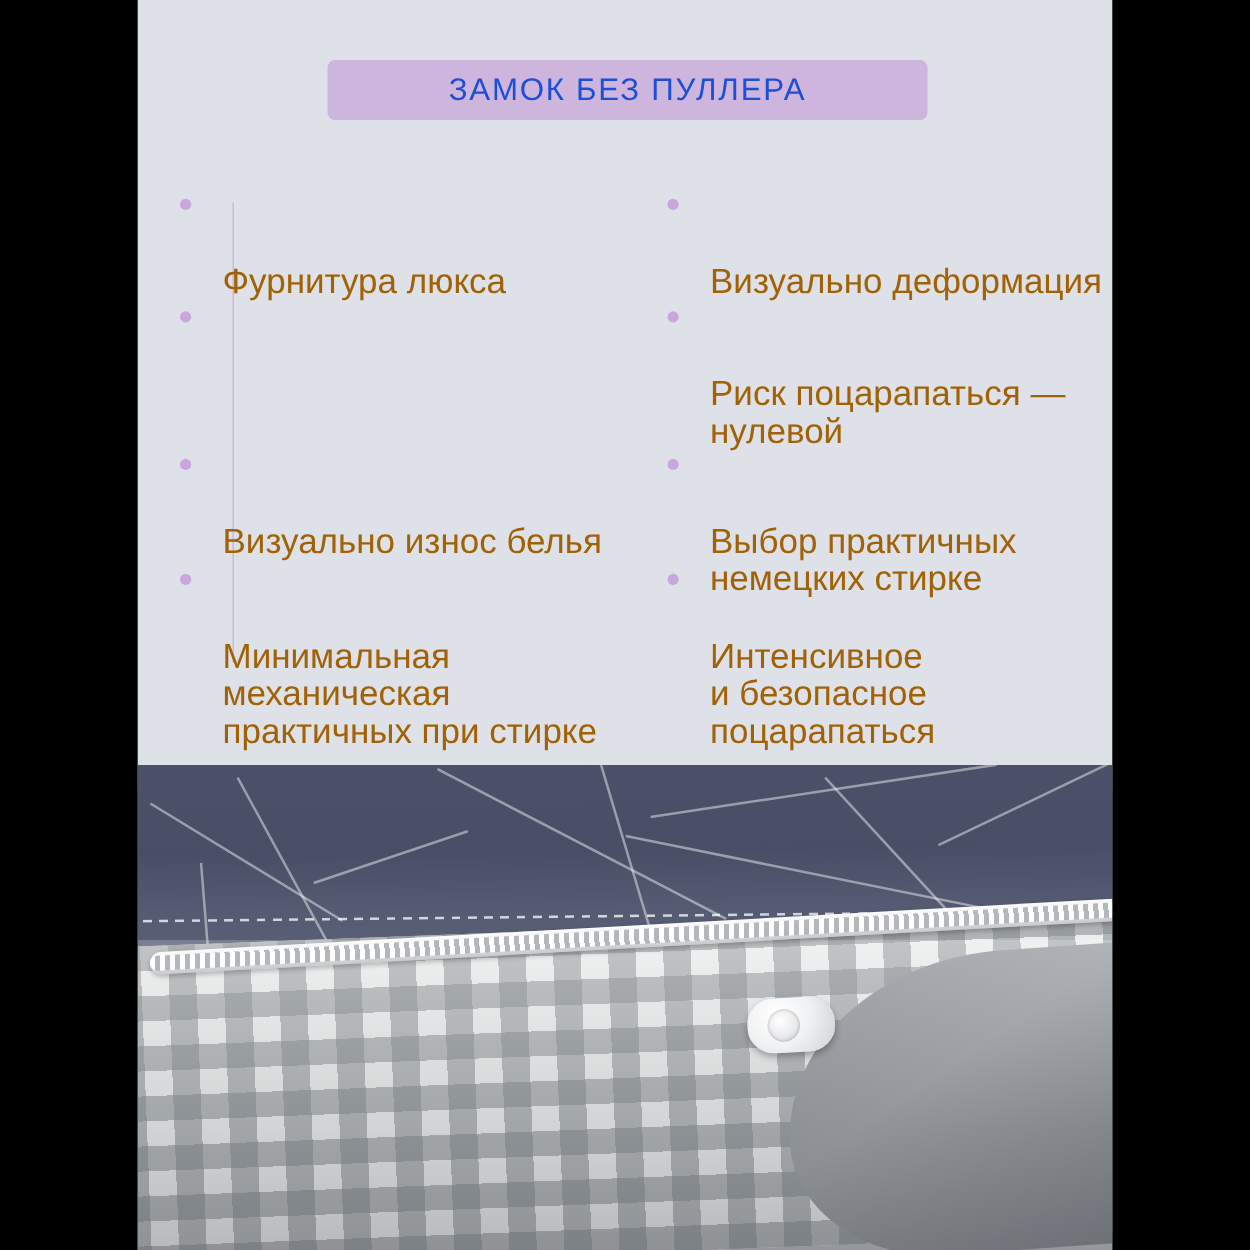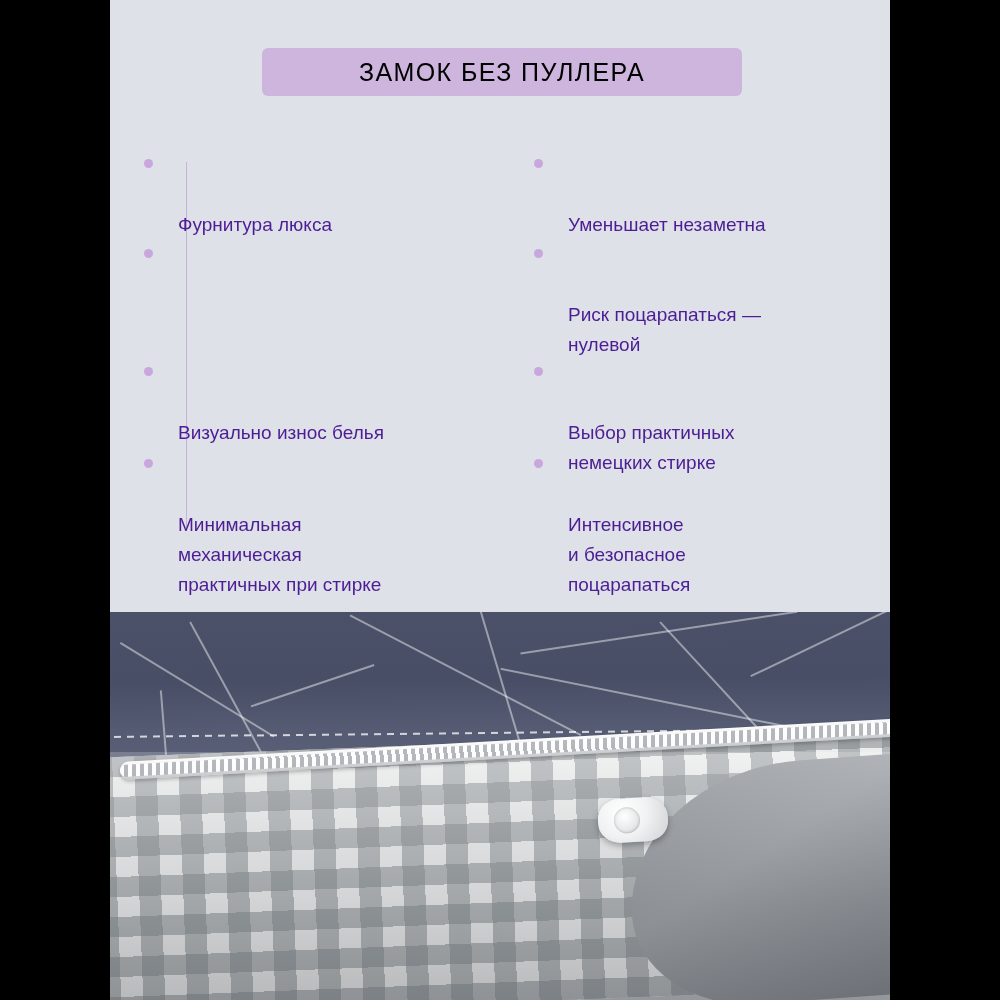--- a/index.html
+++ b/index.html
@@ -49,21 +49,21 @@
     top: 48px;
     width: 480px;
     height: 48px;
     background: #cdb5dd;
     border-radius: 6px;
     display: flex;
     align-items: center;
     justify-content: center;
   }
   #title-pill span {
-    color: #000000;
+    color: #1d4ed8;
     font-size: 25px;
     letter-spacing: 1.4px;
     font-weight: 400;
     white-space: nowrap;
   }
 
   
   .col {
     position: absolute;
     top: 140px;
@@ -76,22 +76,22 @@
     position: absolute;
     top: 22px;
     width: 1px;
     background: #c9b0d8;
   }
   #line-left  { left: 38px;  height: 368px; }
 
   .feature {
     position: absolute;
     padding-left: 30px;
-    color: #4c1d95;
-    font-size: 19px;
+    color: #a16207;
+    font-size: 28px;
     line-height: 30px;
     white-space: pre-line;
   }
   .feature .dot {
     position: absolute;
     left: -4px;
     top: 9px;
     width: 9px;
     height: 9px;
     border-radius: 50%;
@@ -267,21 +267,21 @@
           <span>Минимальная
 механическая
 практичных при стирке</span>
         </div>
       </div>
 
       <div class="col" id="col-right">
 
         <div class="feature" id="f-r0">
           <span class="dot"></span>
-          <span>Уменьшает незаметна</span>
+          <span>Визуально деформация</span>
         </div>
         <div class="feature" id="f-r1">
           <span class="dot"></span>
           <span>Риск поцарапаться —
 нулевой</span>
         </div>
         <div class="feature" id="f-r2">
           <span class="dot"></span>
           <span>Выбор практичных
 немецких стирке</span>

